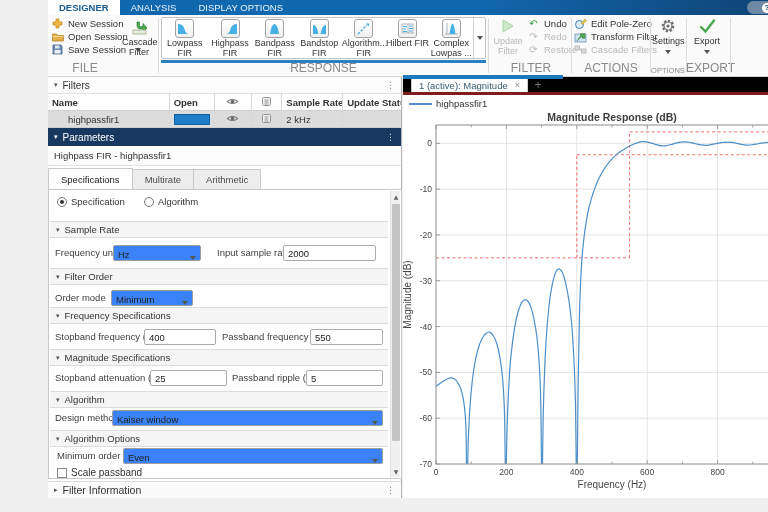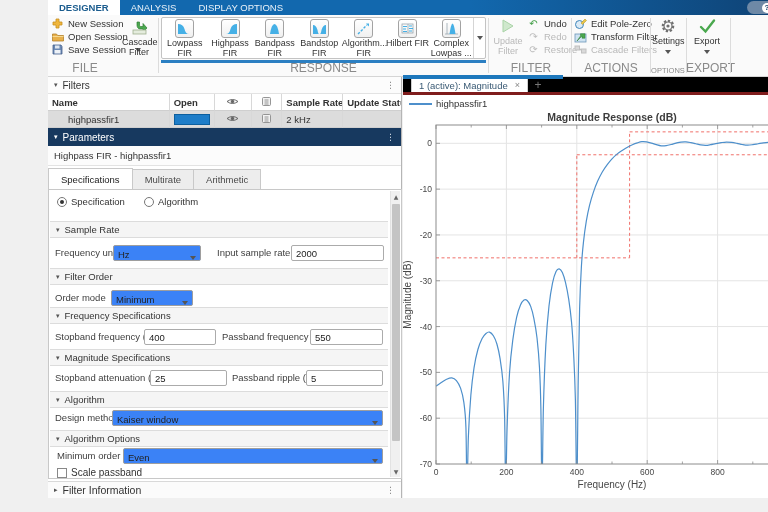--- a/index.html
+++ b/index.html
@@ -433,21 +433,21 @@
       <div class="sect-hdr" style="top:31px">
         <span class="tri">▾</span>
         <span>Sample Rate</span>
       </div>
       <span class="flabel" style="left:6px;top:55px">Frequency units</span>
       <div class="dropdown" style="left:64px;top:55px;width:88px">
         <span>Hz</span>
         <span class="caret"></span>
       </div>
       <span class="flabel" style="left:168px;top:55px">Input sample rate (Hz)</span>
-      <input class="tinput" style="left: 242px; top: 55px; width: 93px;" value="2000">
+      <input class="tinput" style="left: 234px; top: 55px; width: 93px;" value="2000">
 
       <div class="sect-hdr" style="top:78px">
         <span class="tri">▾</span>
         <span>Filter Order</span>
       </div>
       <span class="flabel" style="left:6px;top:100px">Order mode</span>
       <div class="dropdown" style="left:62px;top:100px;width:82px">
         <span>Minimum</span>
         <span class="caret"></span>
       </div>

